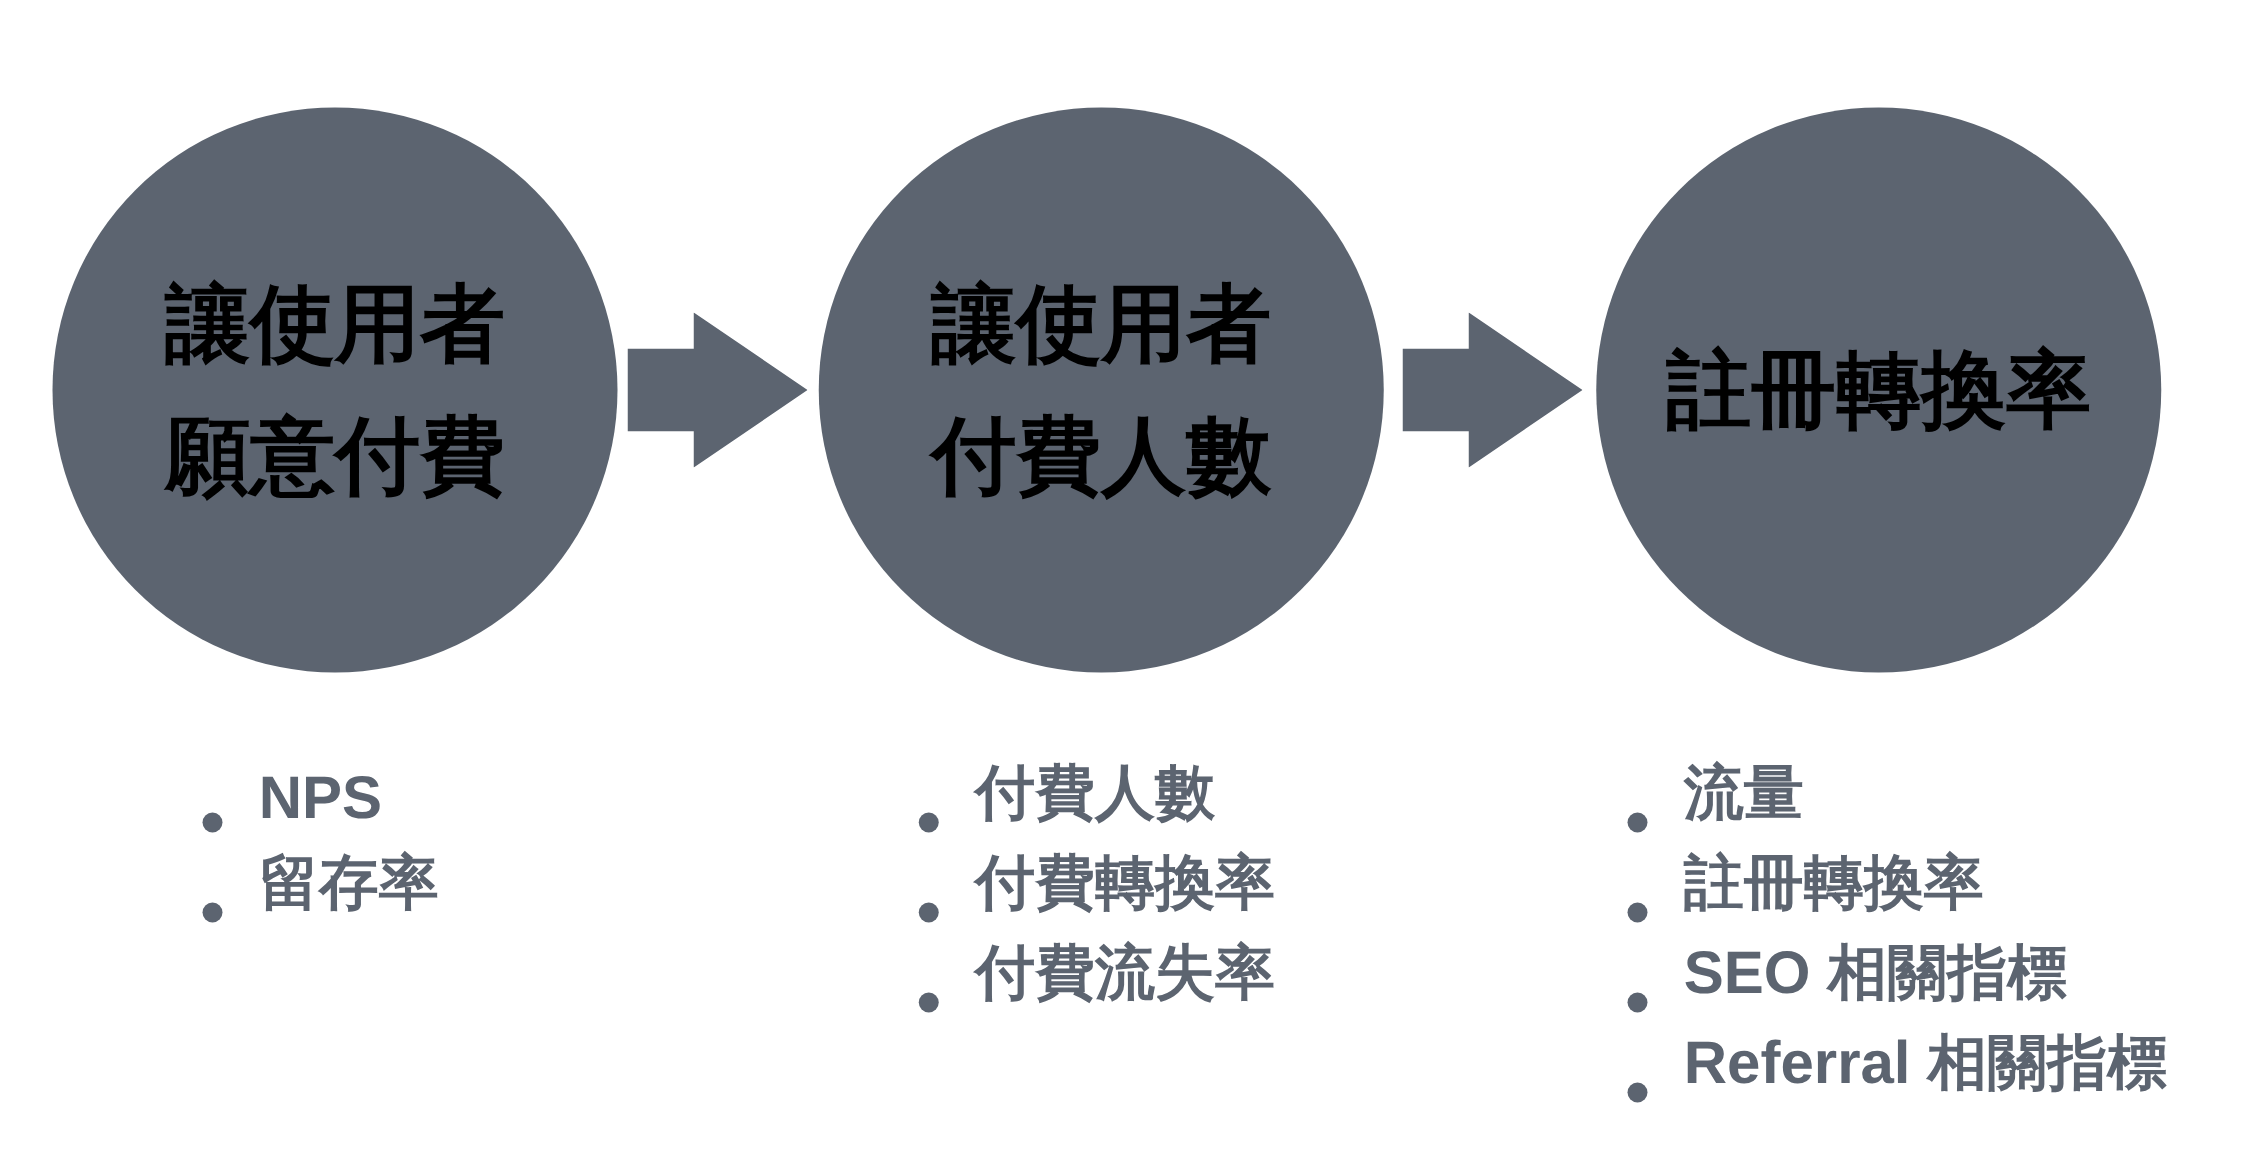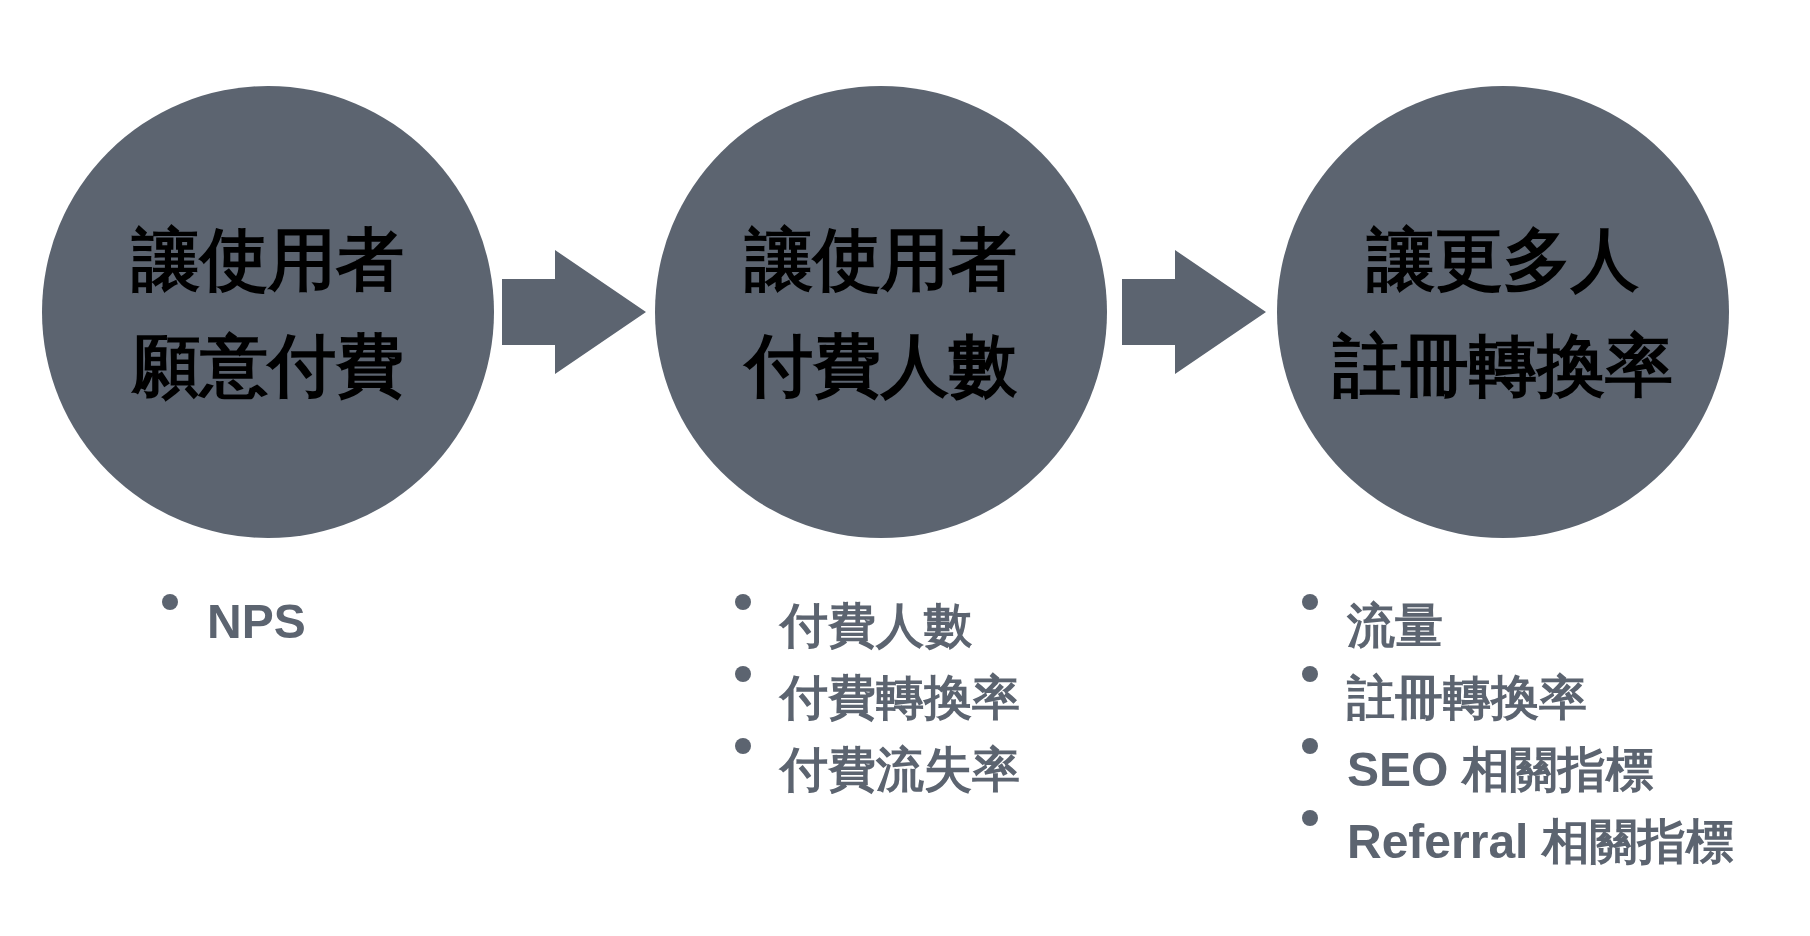--- a/index.html
+++ b/index.html
@@ -57,21 +57,21 @@
     margin: 0;
     padding: 0;
     list-style: none;
   }
   #metrics-1 { left: 162px; }
   #metrics-2 { left: 735px; }
   #metrics-3 { left: 1302px; }
   .metrics li {
     height: 72px;
     display: flex;
-    align-items: flex-start;
+    align-items: flex-end;
     color: #5c6470;
     font-size: 48px;
     font-weight: 600;
     white-space: nowrap;
   }
   .dot {
     flex: none;
     width: 16px;
     height: 16px;
     border-radius: 50%;
@@ -100,28 +100,31 @@
     <span class="title-line">付費人數</span>
   </div>
 
   <div class="arrow" id="arrow-2">
     <svg viewBox="0 0 144 124" xmlns="http://www.w3.org/2000/svg">
       <polygon points="0,29 53,29 53,0 144,62 53,124 53,95 0,95" fill="#5c6470"></polygon>
     </svg>
   </div>
 
   <div class="circle" id="circle-3">
-    <span class="title-line">讓更多人</span>
     <span class="title-line">註冊轉換率</span>
   </div>
 
   <ul class="metrics" id="metrics-1">
     <li>
       <span class="dot"></span>
       <span>NPS</span>
+    </li>
+    <li>
+      <span class="dot"></span>
+      <span>留存率</span>
     </li>
   </ul>
 
   <ul class="metrics" id="metrics-2">
     <li>
       <span class="dot"></span>
       <span>付費人數</span>
     </li>
     <li>
       <span class="dot"></span>

